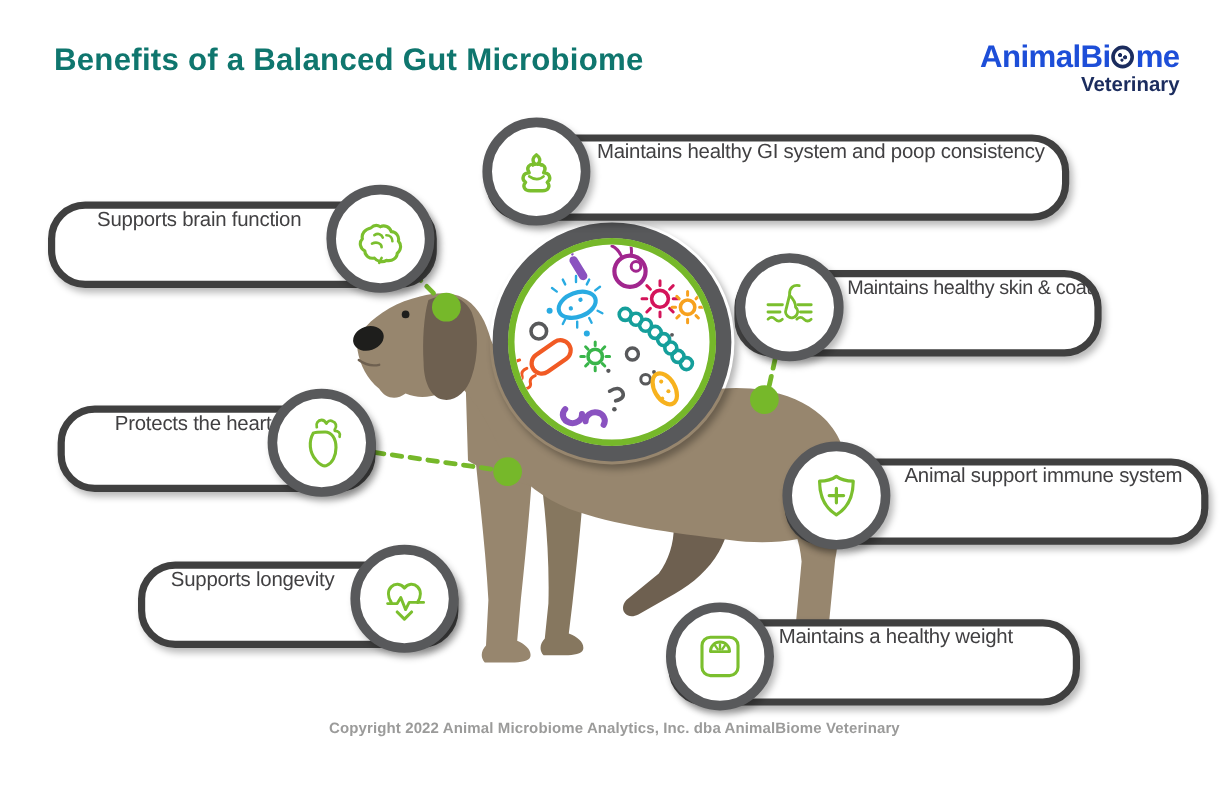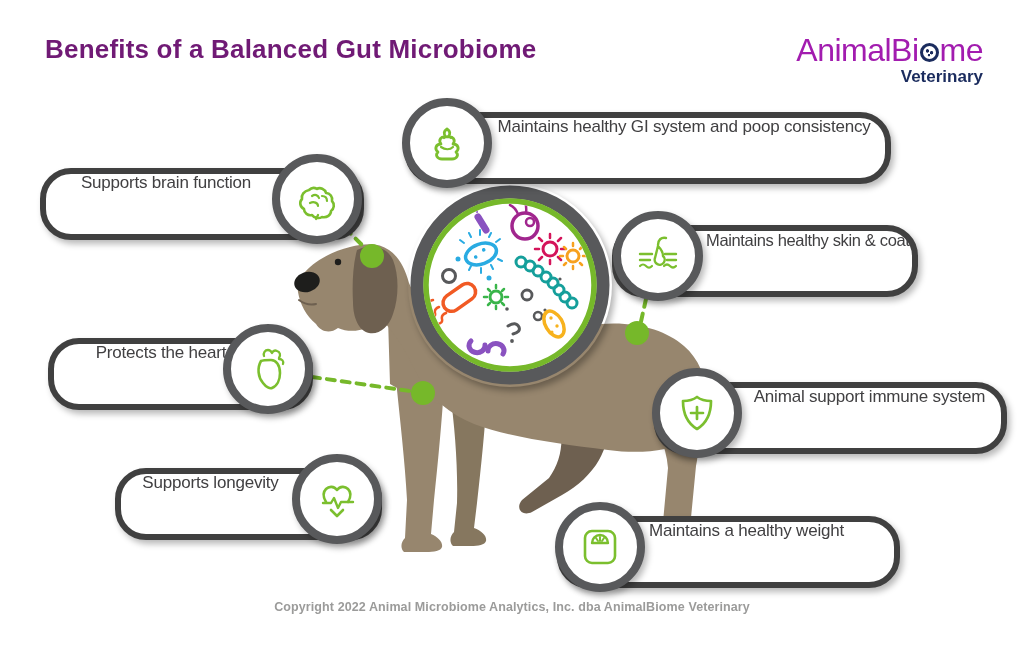--- a/index.html
+++ b/index.html
@@ -2,24 +2,24 @@
 <html><head>
 <meta charset="utf-8">
 <style>
   html,body{margin:0;padding:0;background:#fff;}
   .stage{
     position:relative;width:1024px;height:666px;background:#ffffff;overflow:hidden;
     font-family:"Liberation Sans","DejaVu Sans",sans-serif;
   }
   .title{
     position:absolute;left:45px;top:34px;font-size:26px;font-weight:800;
-    color:#701a75;letter-spacing:.2px;z-index:6;
+    color:#0f766e;letter-spacing:.2px;z-index:6;
   }
   .logo{position:absolute;right:41px;top:34px;text-align:right;z-index:6;line-height:1;}
-  .brand{font-size:32px;font-weight:400;color:#a21caf;letter-spacing:-.5px;white-space:nowrap;}
+  .brand{font-size:26px;font-weight:700;color:#1d4ed8;letter-spacing:-.5px;white-space:nowrap;}
   .petri{
     display:inline-block;width:19px;height:19px;border:3.5px solid #1b2c5e;border-radius:50%;
     box-sizing:border-box;margin:0 1px;position:relative;top:1px;
     background:
       radial-gradient(circle at 34% 38%, #1b2c5e 1.4px, rgba(0,0,0,0) 2px),
       radial-gradient(circle at 66% 52%, #1b2c5e 1.4px, rgba(0,0,0,0) 2px),
       radial-gradient(circle at 46% 70%, #1b2c5e 1px, rgba(0,0,0,0) 1.6px);
   }
   .tagline{font-size:17px;font-weight:600;color:#1b2c5e;margin-top:2px;}
   .layer{position:absolute;left:0;top:0;pointer-events:none;}

